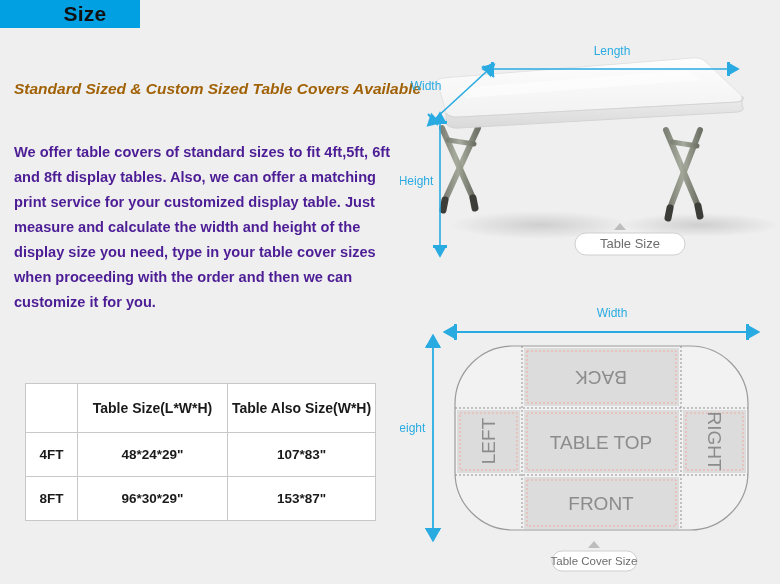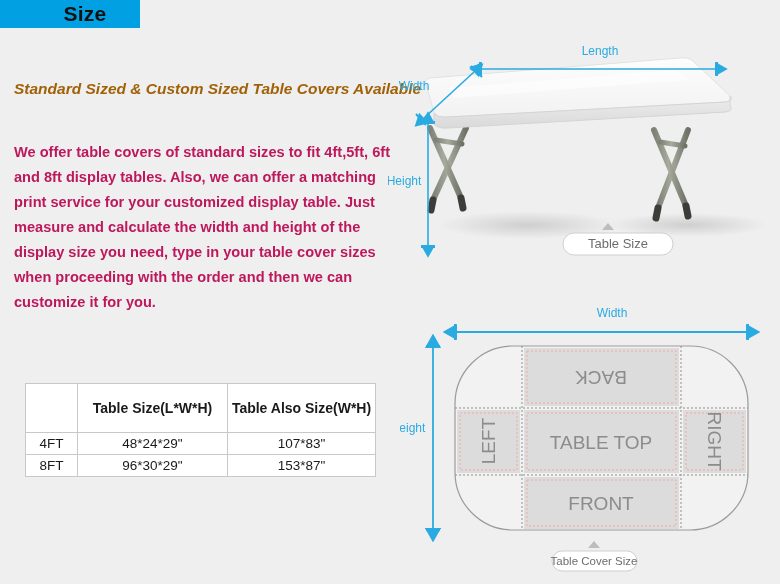--- a/index.html
+++ b/index.html
@@ -48,21 +48,21 @@
     font-style: italic;
   }
   .body-copy {
     position: absolute;
     left: 14px;
     top: 140px;
     width: 392px;
     font-size: 14.6px;
     font-weight: bold;
     line-height: 25px;
-    color: #be185d;
+    color: #4c1d95;
   }
 
   
   .spec-table-wrap {
     position: absolute;
     left: 25px;
     top: 383px;
     width: 350px;
   }
   table.spec-table {
@@ -79,31 +79,31 @@
     color: #1a1a1a;
     background: #fff;
   }
   table.spec-table th {
     height: 46px;
     font-weight: bold;
     font-size: 14px;
   }
   table.spec-table td {
     height: 19px;
-    padding: 1px;
-    font-weight: normal;
+    padding: 12px;
+    font-weight: bold;
   }
   table.spec-table col.c0 { width: 52px; }
   table.spec-table col.c1 { width: 150px; }
   table.spec-table col.c2 { width: 148px; }
 
   
   .illus-top {
     position: absolute;
-    left: 388px;
+    left: 400px;
     top: 40px;
     width: 380px;
     height: 225px;
   }
   .illus-bottom {
     position: absolute;
     left: 400px;
     top: 300px;
     width: 380px;
     height: 284px;

